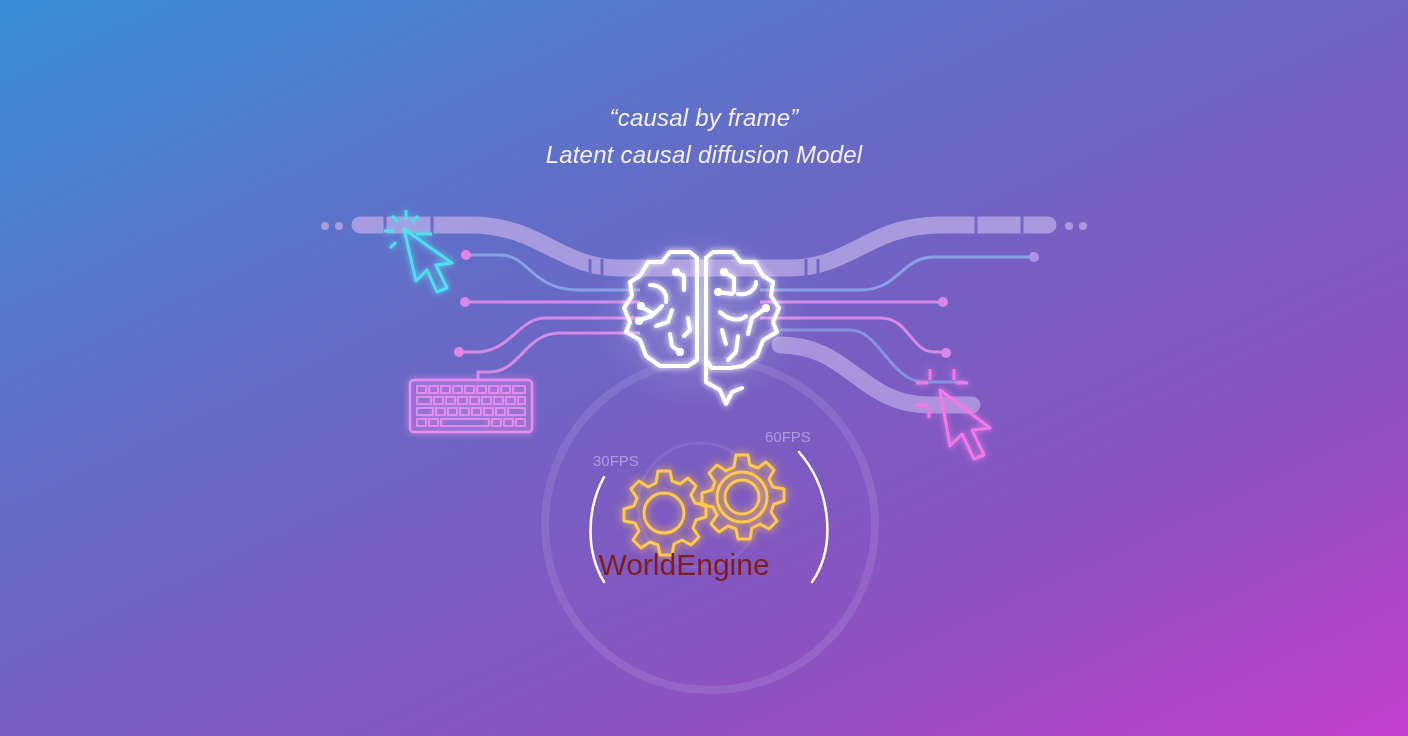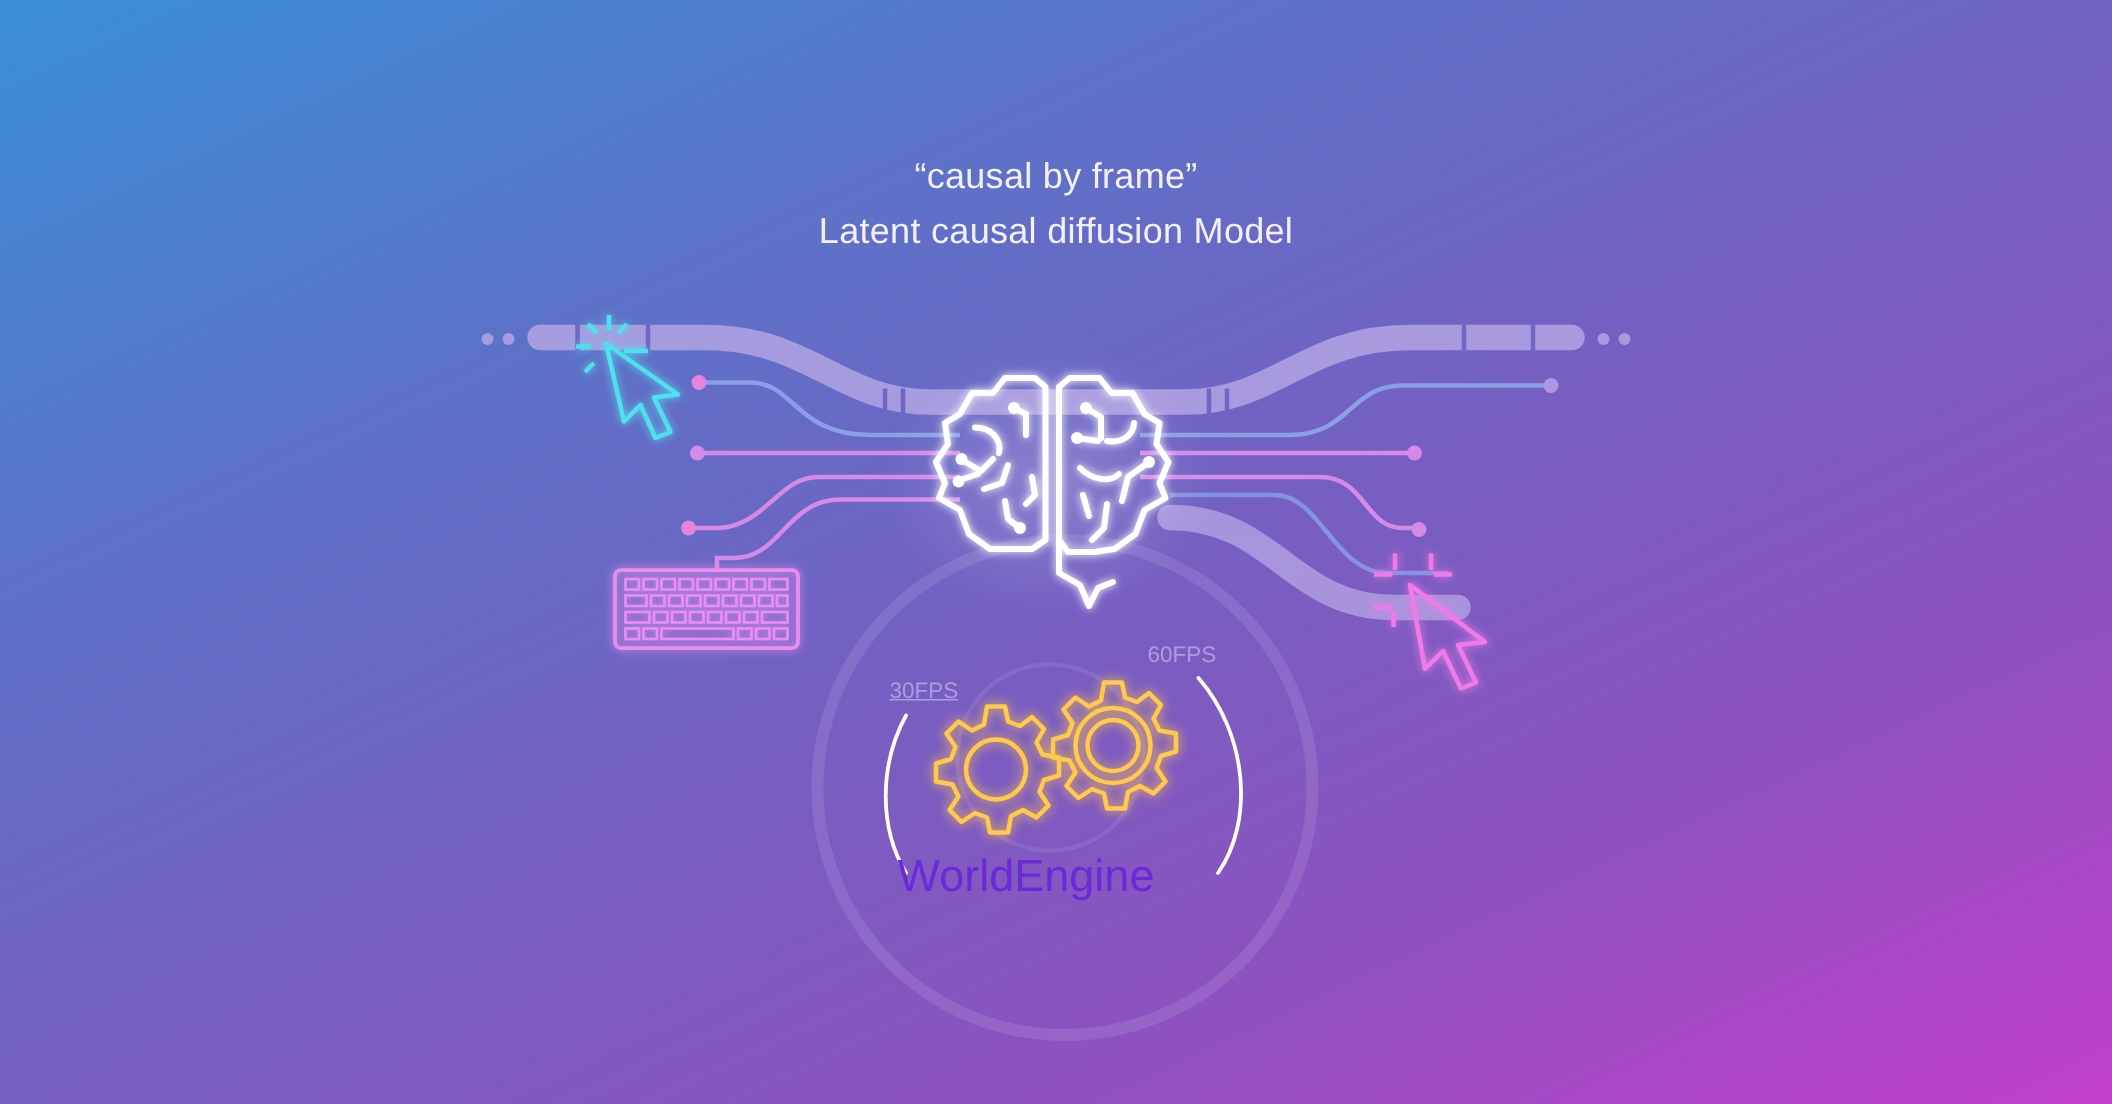--- a/index.html
+++ b/index.html
@@ -3,27 +3,27 @@
 <meta charset="utf-8">
 <style>
   html, body { margin:0; padding:0; }
   body {
     width:1408px; height:736px; overflow:hidden; position:relative;
     background: linear-gradient(155deg, #3a8fd6 0%, #5c72c8 28%, #7560c2 52%, #8d52bf 75%, #c13fcc 100%);
     font-family: "Liberation Sans", "DejaVu Sans", sans-serif;
   }
   .title {
     position:absolute; left:0; width:100%; text-align:center; color:#f4f0ff;
-    font-size:24px; letter-spacing:0.2px;
+    font-size:24px; letter-spacing:0.2px;font-style:italic;
   }
   .t1 { top:104px; }
   .t2 { top:141px; }
   svg.scene { position:absolute; left:0; top:0; }
   .fps { position:absolute; color:#b5a6e6; font-size:15px; opacity:0.85; }
-  .engine-label { position:absolute; left:0; width:1368px; top:568px; text-align:center; color:#6d28d9; font-size:30px; }
+  .engine-label { position:absolute; left:0; width:1368px; top:548px; text-align:center; color:#7f1d1d; font-size:30px; }
 </style>
 </head>
 <body>
 
 <div class="title t1">“causal by frame”</div>
 <div class="title t2">Latent causal diffusion Model</div>
 
 <svg class="scene" width="1408" height="736" viewBox="0 0 1408 736">
   <defs>
     <filter id="glowY" x="-50%" y="-50%" width="200%" height="200%">
@@ -202,15 +202,15 @@
       <circle cx="0" cy="-2" r="20"></circle>
     </g>
     <g transform="translate(742,497)">
       <path d="M-6 -42 L6 -42 L8 -32 L16 -29 L24 -35 L32 -27 L27 -18 L31 -10 L42 -8 L42 4 L32 7 L29 15 L35 24 L27 32 L18 27 L10 31 L8 42 L-4 42 L-6 32 L-14 29 L-23 35 L-31 27 L-25 18 L-29 10 L-40 8 L-40 -4 L-30 -7 L-27 -15 L-33 -24 L-25 -32 L-16 -26 L-8 -30 Z"></path>
       <circle cx="0" cy="0" r="25"></circle>
       <circle cx="0" cy="0" r="17"></circle>
     </g>
   </g>
 </svg>
 
-<div class="fps" style="left:593px; top:452px;text-decoration:underline;">30FPS</div>
+<div class="fps" style="left:593px; top:452px;">30FPS</div>
 <div class="fps" style="left:765px; top:428px;text-align:center;">60FPS</div>
 <div class="engine-label">WorldEngine</div>
 
 </body></html>

